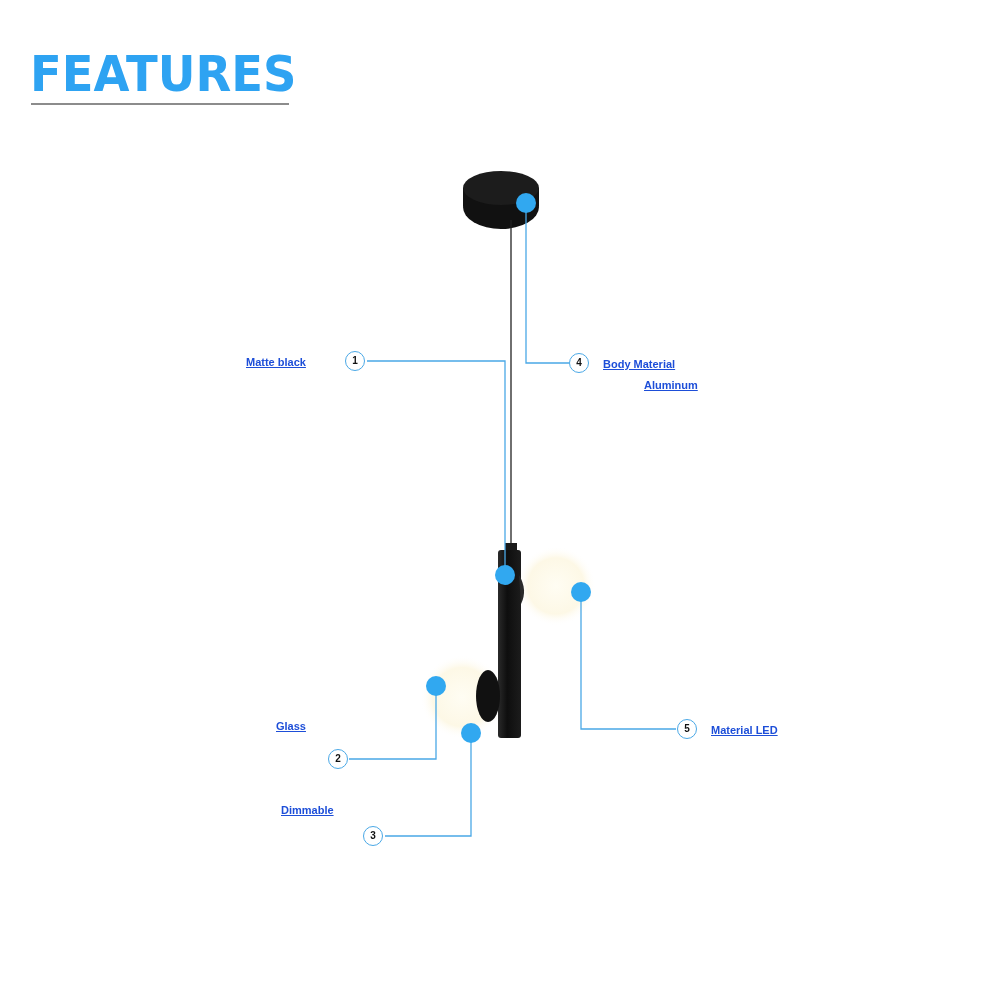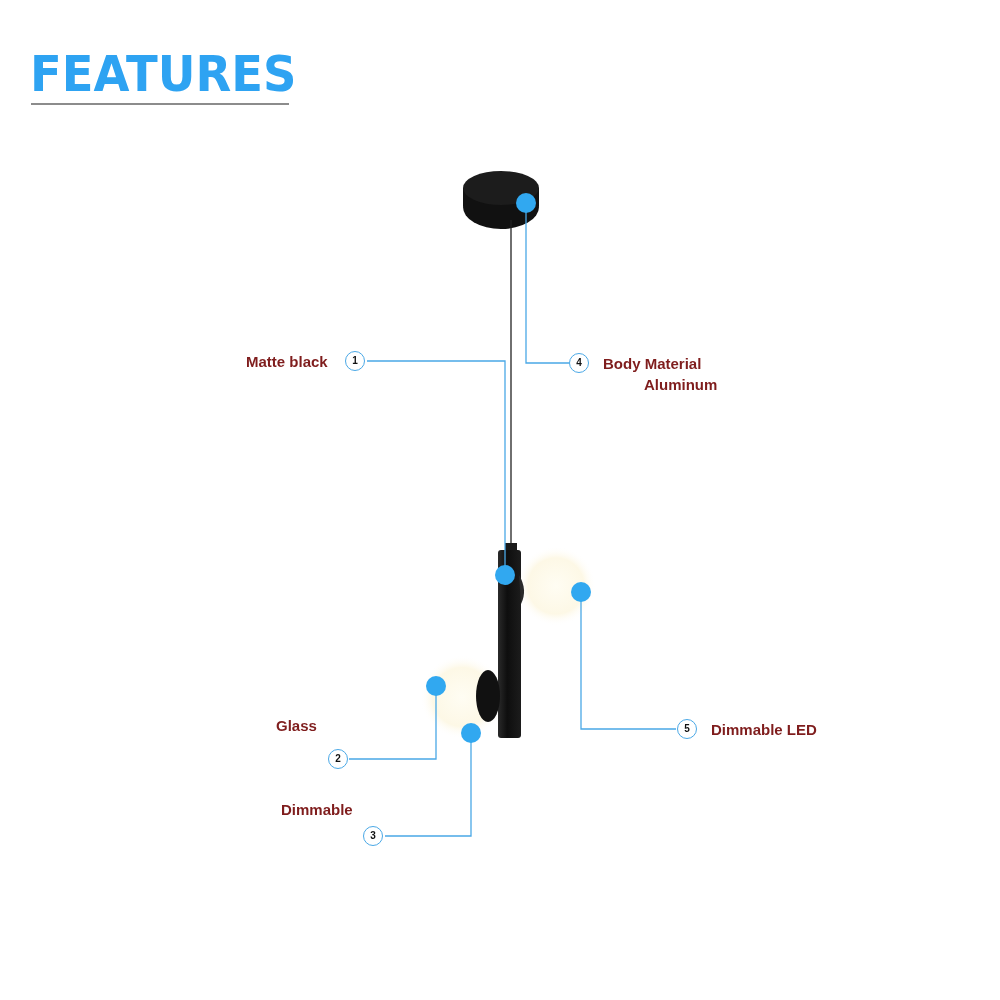--- a/index.html
+++ b/index.html
@@ -1,20 +1,20 @@
 <!DOCTYPE html>
 <html><head>
 <meta charset="utf-8">
 <style>
   html, body { margin:0; padding:0; background:#ffffff; }
   body { width:1000px; height:1000px; position:relative; overflow:hidden; font-family:"Liberation Sans", sans-serif; }
   .title { position:absolute; left:30px; top:44px; font-size:50px; font-weight:700; color:#2ea3f2; letter-spacing:0px; line-height:60px; font-family:"DejaVu Sans", sans-serif; transform:scaleX(0.93); transform-origin:left top; }
   .title-rule { position:absolute; left:31px; top:103px; width:258px; height:2px; background:#8c8c8c; }
   svg.art { position:absolute; left:0; top:0; }
-  .label { position:absolute; font-size:15px; font-weight:700; color:#7f1d1d; line-height:20px; white-space:nowrap; }
+  .label { position:absolute; font-size:11px; font-weight:700; color:#1d4ed8; line-height:20px; white-space:nowrap;text-decoration:underline; }
   .badge { position:absolute; width:20px; height:20px; border:1.5px solid #4aa8e6; border-radius:50%; box-sizing:border-box; background:#fff; font-size:10px; font-weight:700; color:#111; text-align:center; line-height:17px; }
 </style>
 </head>
 <body>
 
 <div class="title">FEATURES</div>
 <div class="title-rule"></div>
 
 <svg class="art" width="1000" height="1000" viewBox="0 0 1000 1000">
   <defs>
@@ -67,19 +67,19 @@
 </svg>
 
 <div class="label" style="left:246px; top:352px;">Matte black</div>
 <div class="badge" style="left:345px; top:351px;">1</div>
 
 <div class="badge" style="left:569px; top:353px;">4</div>
 <div class="label" style="left:603px; top:354px;">Body Material</div>
 <div class="label" style="left:603px; top:375px;margin-left:41px;">Aluminum</div>
 
 <div class="badge" style="left:677px; top:719px;">5</div>
-<div class="label" style="left:711px; top:720px;">Dimmable LED</div>
+<div class="label" style="left:711px; top:720px;">Material LED</div>
 
 <div class="label" style="left:276px; top:716px;">Glass</div>
 <div class="badge" style="left:328px; top:749px;">2</div>
 
 <div class="label" style="left:281px; top:800px;">Dimmable</div>
 <div class="badge" style="left:363px; top:826px;">3</div>
 
 </body></html>

